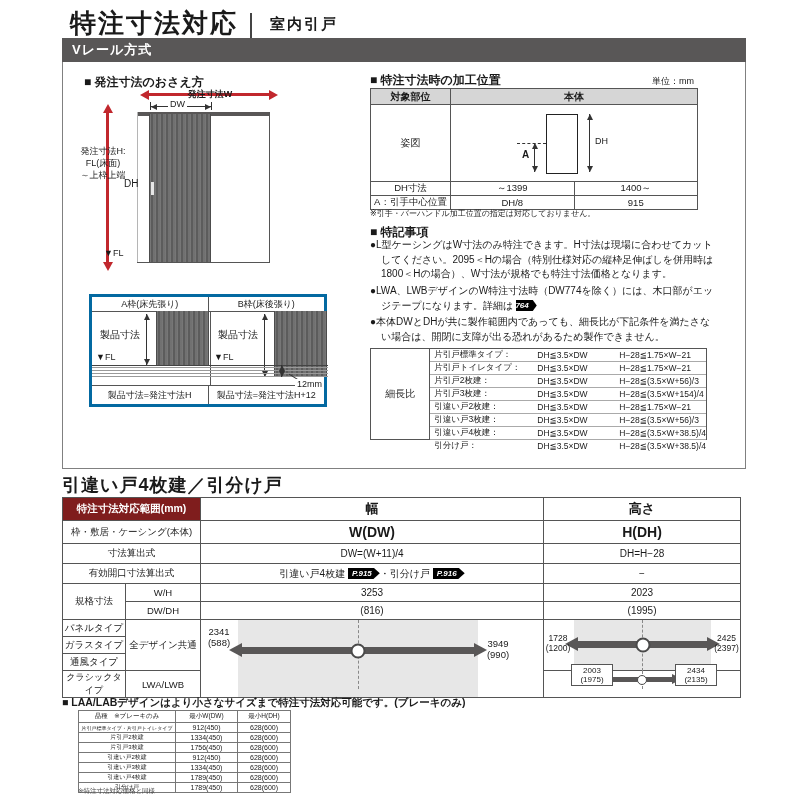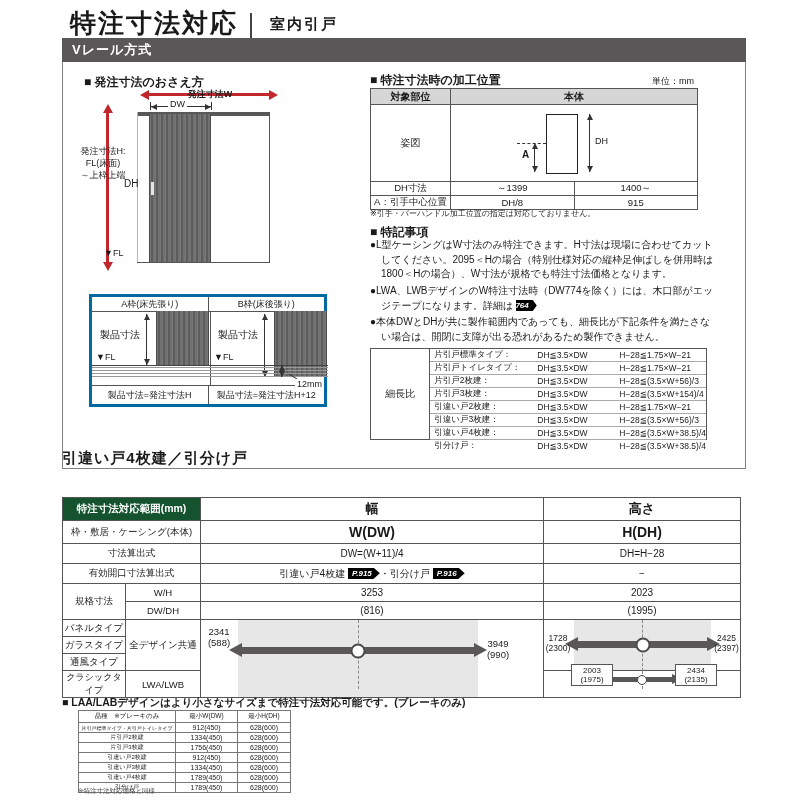--- a/index.html
+++ b/index.html
@@ -88,24 +88,24 @@
   .fcmp{left:89px;top:294px;width:238px;height:113px;border:3px solid #0369a1;box-sizing:border-box;}
   .fc-head{position:absolute;top:0;left:0;right:0;height:14px;border-bottom:1px solid #555;display:flex;font-size:9px;}
   .fc-head div{flex:1;text-align:center;line-height:14px;}
   .fc-head div:first-child{border-right:1px solid #555;}
   .fc-foot{position:absolute;bottom:0;left:0;right:0;height:18px;border-top:1px solid #555;display:flex;font-size:9px;}
   .fc-foot div{flex:1;text-align:center;line-height:18px;}
   .fc-foot div:first-child{border-right:1px solid #555;}
   .fc-mid{position:absolute;left:118px;top:14px;bottom:18px;width:1px;background:#555;}
 
   
-  .h-big{left:62px;top:449px;font-size:15px;font-weight:bold;letter-spacing:1px;}
+  .h-big{left:62px;top:473px;font-size:18px;font-weight:bold;letter-spacing:1px;}
   .bigtbl{position:absolute;left:62px;top:497px;width:678px;table-layout:fixed;}
   .bigtbl td{border:1px solid #555;text-align:center;vertical-align:middle;padding:0;font-size:10px;}
-  .bigtbl .dk{background:#14532d;color:#fff;font-size:10.5px;font-weight:bold;}
+  .bigtbl .dk{background:#7f1d1d;color:#fff;font-size:10.5px;font-weight:bold;}
   .bigtbl .colhd{font-size:13px;font-weight:bold;}
   .bigtbl .lab{font-size:9.5px;}
   .bigtbl .bigv{font-size:14px;font-weight:bold;}
   .barcell{position:relative;padding:0 !important;overflow:visible;}
   .band{position:absolute;top:0;bottom:0;background:#e7e7e7;}
   .rng{position:absolute;font-size:9.5px;line-height:1.15;text-align:center;}
   .rng.smf{font-size:8.5px;}
   .cbox{position:absolute;background:#fff;border:1px solid #555;font-size:8px;line-height:1.15;text-align:center;padding:1px 2px;z-index:2;}
 
   
@@ -344,21 +344,21 @@
         </div>
       </td>
       <td class="barcell" rowspan="3">
         <div class="band" style="left:30px;width:137px;"></div>
         <div class="vdash" style="left:98px;top:0;height:51px;"></div>
         <div class="harrow" style="left:34px;top:21px;width:129px;">
               <span class="knob"></span>
             </div>
         <div class="rng smf" style="left:-1px;top:14px;width:30px;">
           <div>1728</div>
-              <div>(2300)</div>
+              <div>(1200)</div>
         </div>
         <div class="rng smf" style="left:167px;top:14px;width:31px;">
           <div>2425</div>
               <div>(2397)</div>
         </div>
       </td>
     </tr>
     <tr style="height:17px">
       <td class="lab">ガラスタイプ</td>
     </tr>

